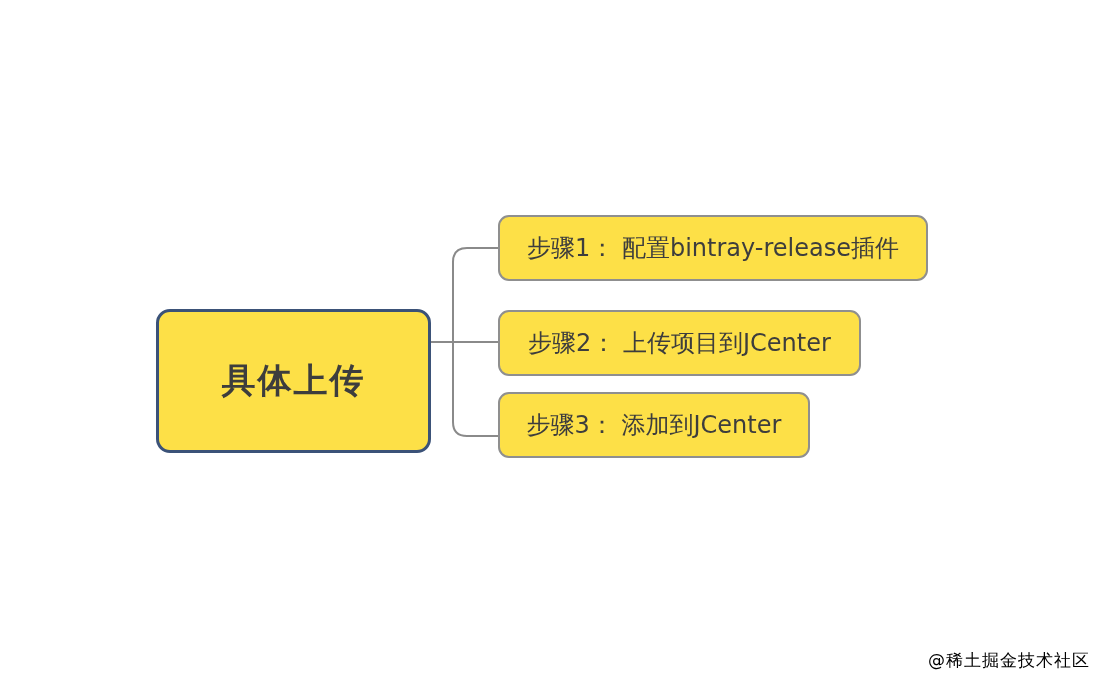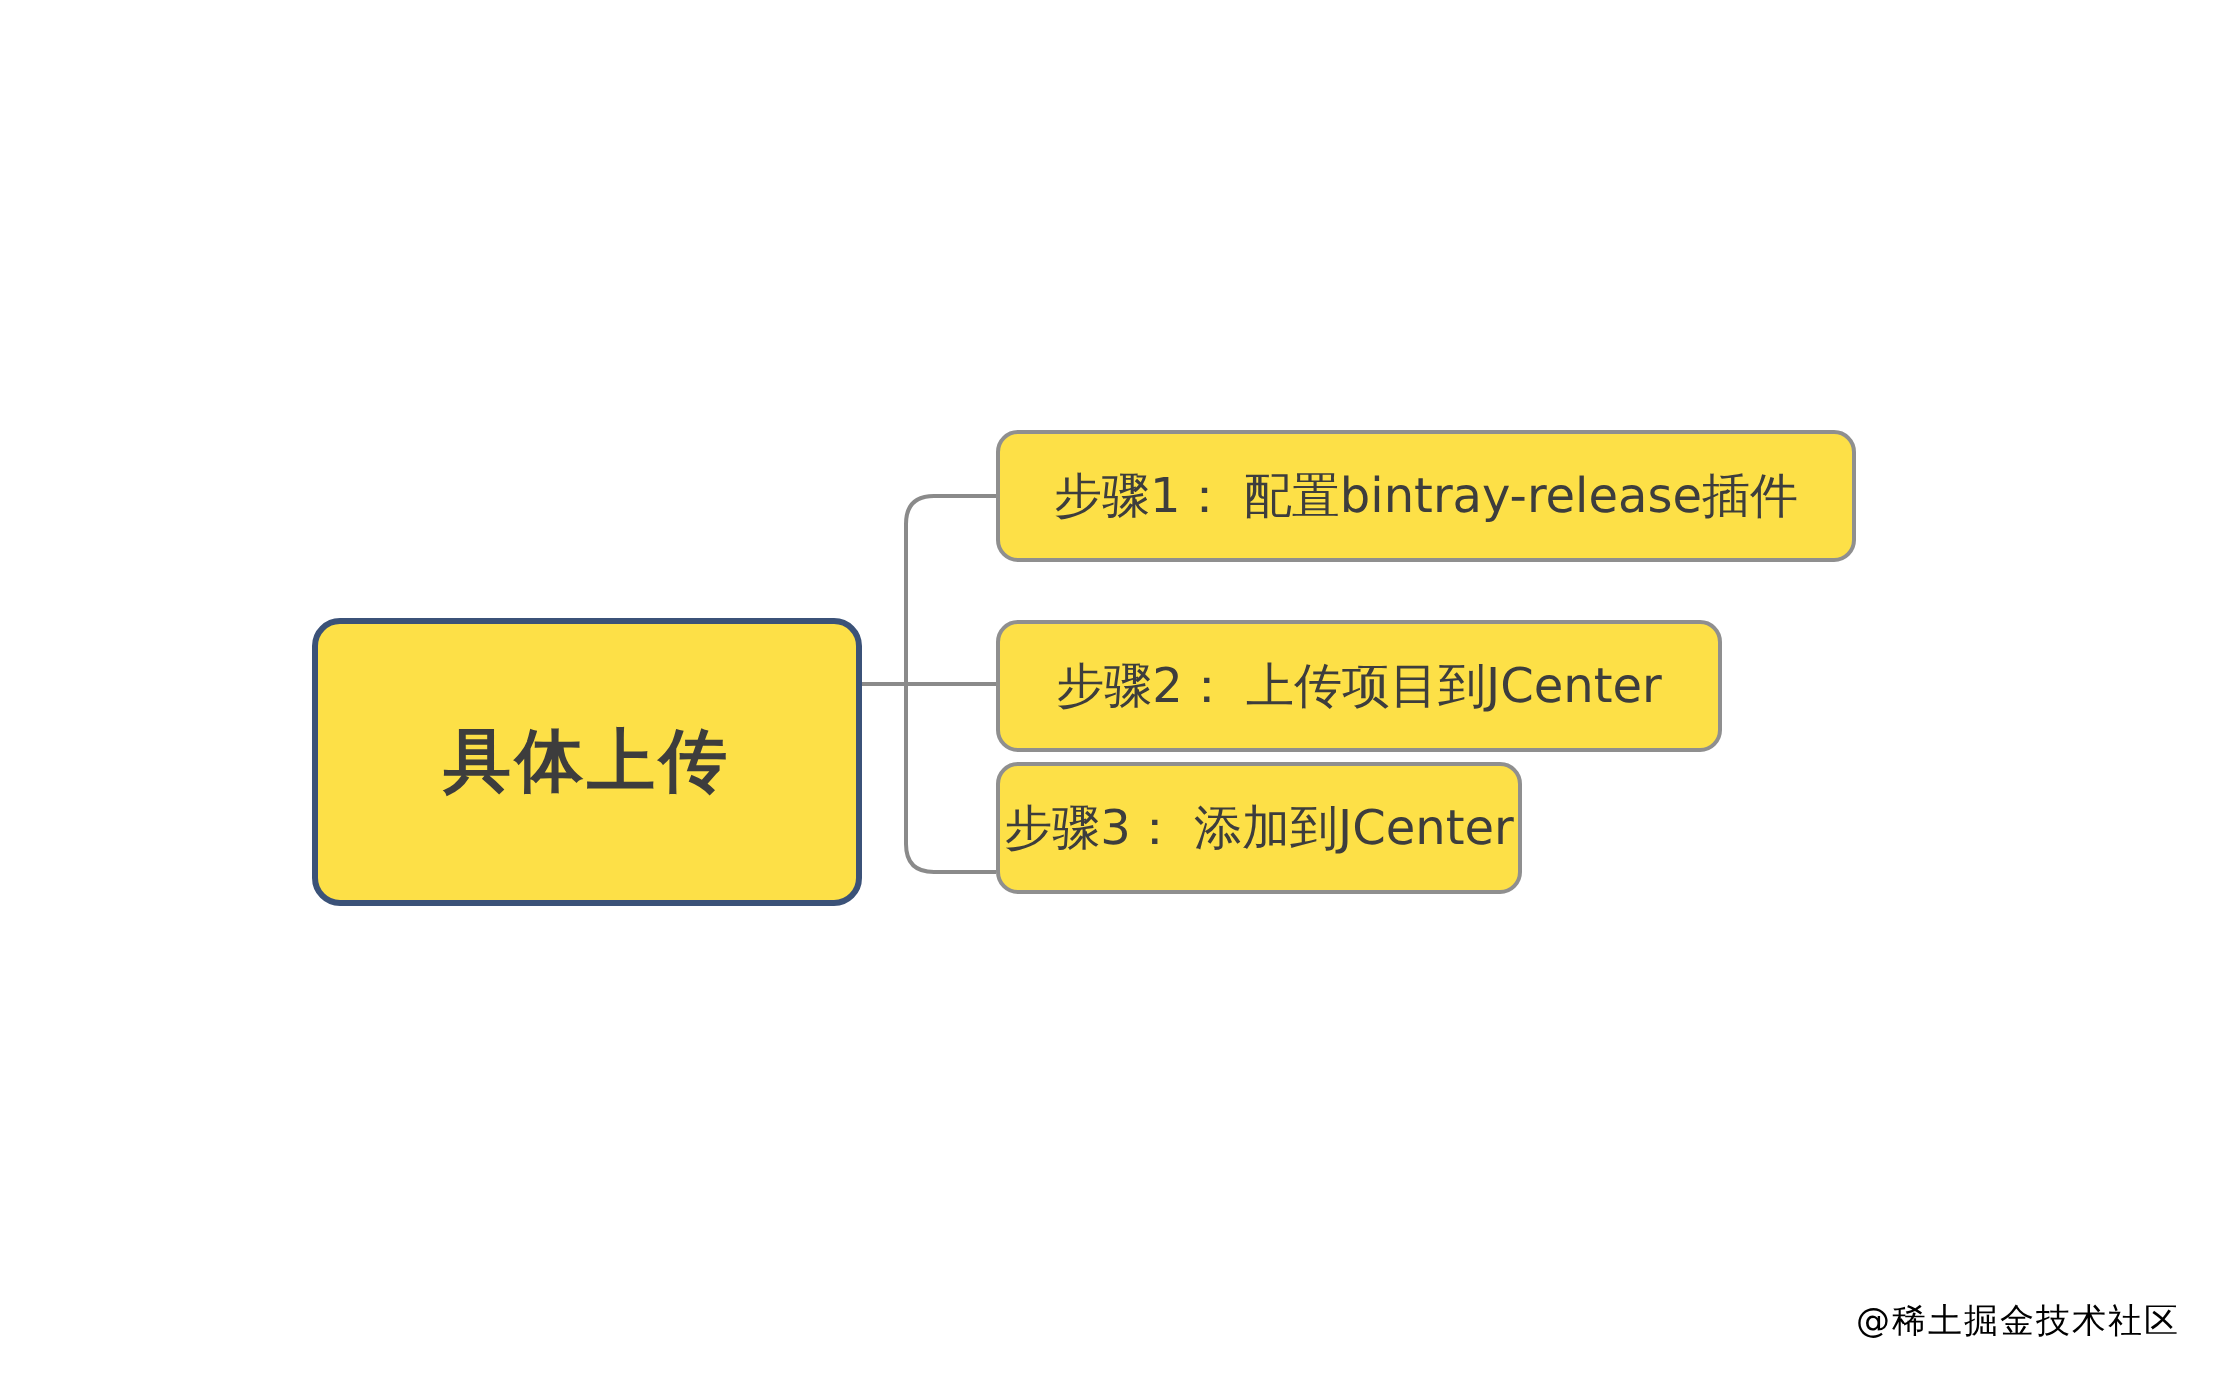--- a/index.html
+++ b/index.html
@@ -36,21 +36,21 @@
   .child-node {
     left: 498px; height: 66px;
     border: 2px solid #8f8f8f;
     border-radius: 11px;
     font-size: 24px;
     color: #3d3d3d;
     z-index: 2;
   }
   .child-1 { top: 215px; width: 430px; }
   .child-2 { top: 310px; width: 363px; }
-  .child-3 { top: 381px; width: 263px; justify-content: center; }
+  .child-3 { top: 392px; width: 312px; justify-content: center; }
   .watermark {
     position: absolute;
     right: 22px;
     bottom: 16px;
     font-size: 17px;
     color: #000000;
     letter-spacing: 1px;
   }
 </style>
 </head>

